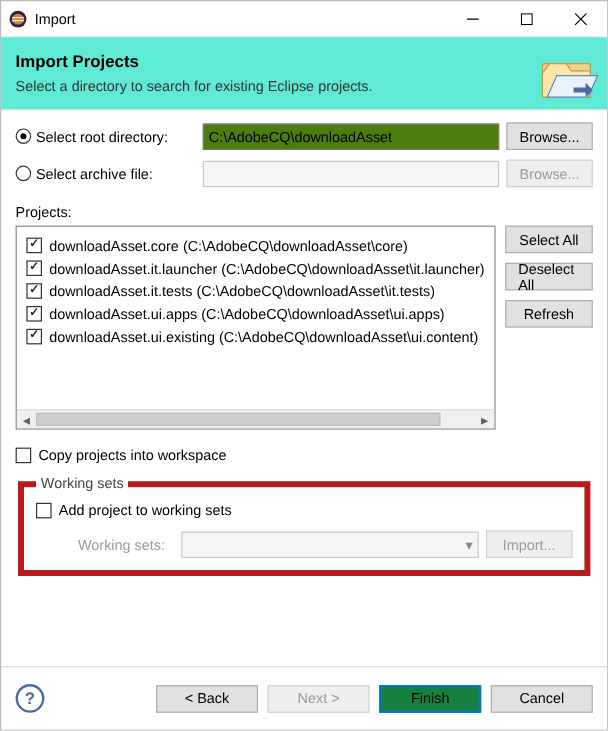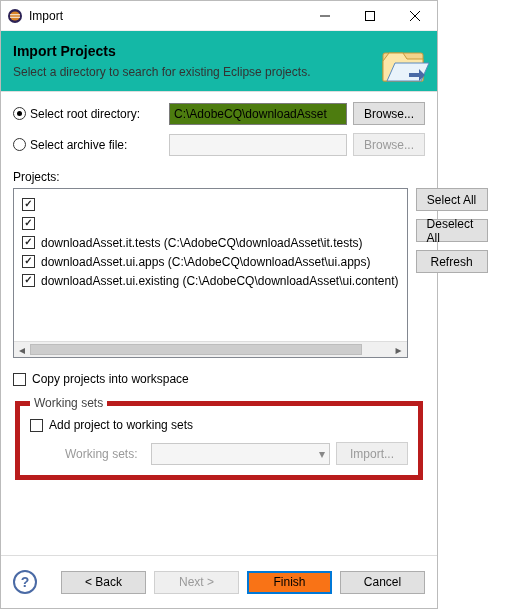--- a/index.html
+++ b/index.html
@@ -1,37 +1,37 @@
 <!DOCTYPE html>
 <html><head>
 <meta charset="utf-8">
 <style>
   * { box-sizing: border-box; font-family: "Segoe UI", Tahoma, sans-serif; font-size: 12px; }
   html,body { margin:0; padding:0; background:#fff; color:#000; }
-  .window { width:438px; height:609px; border:1px solid #bbb; display:flex; flex-direction:column; position:relative; background:#fff;}
+  .window { width:507px; height:609px; border:1px solid #bbb; display:flex; flex-direction:column; position:relative; background:#fff;}
   
   .titlebar { height:30px; display:flex; align-items:center; padding:0 0 0 6px; border-bottom:1px solid #eee; }
   .titlebar .app-icon { width:16px; height:16px; margin-right:6px; display:inline-flex; }
   .titlebar .title { flex:1; }
   .winbtn { width:45px; height:29px; display:flex; align-items:center; justify-content:center; }
   
-  .banner { padding:8px 12px 12px 12px; background:#14b8a6; display:flex; position:relative; }
+  .banner { padding:8px 12px 12px 12px; background:#5eead4; display:flex; position:relative; }
   .banner-text h1 { font-size:14px; font-weight:600; margin:4px 0 6px 0; }
   .banner-text p { margin:0; color:#333; }
   .banner-icon { position:absolute; right:6px; top:6px; }
   .sep { height:1px; background:#ddd; margin:0; }
   
   .content { padding:10px 12px 8px 12px; flex:1; display:flex; flex-direction:column; }
   .row { display:flex; align-items:center; margin-bottom:8px; gap:6px; }
   .row label { display:flex; align-items:center; gap:4px; min-width:150px;}
   .textin { flex:1; height:22px; border:1px solid #7a7a7a; padding:0 4px; background:#4d7c0f; }
   .textin[disabled] { background:#f5f5f5; border-color:#c9c9c9; color:#888;}
   .btn { height:23px; min-width:72px; padding:0 10px; border:1px solid #adadad; background:#e1e1e1; display:flex; align-items:center; justify-content:center; cursor:default;}
   .btn.disabled { color:#9a9a9a; background:#efefef; border-color:#d0d0d0;}
-  .btn.primary { border:1px solid #0078d7; box-shadow:inset 0 0 0 1px #0078d7; background:#f97316;}
+  .btn.primary { border:1px solid #0078d7; box-shadow:inset 0 0 0 1px #0078d7; background:#15803d;}
   .section-label { margin:6px 0 4px 0;}
   .listwrap-row { display:flex; gap:8px; }
   .listcol { flex:1; display:flex; flex-direction:column; }
   .listbox { border:1px solid #828790; height:170px; overflow:hidden; position:relative; background:#fff;}
   .listinner { padding:6px 4px; white-space:nowrap; }
   .proj { display:flex; align-items:center; gap:6px; height:19px; padding:0 4px; }
   .scrollbar-h { position:absolute; left:0; right:0; bottom:0; height:16px; background:#f0f0f0; border-top:1px solid #ddd; display:flex; align-items:center;}
   .sb-btn { width:16px; height:16px; display:flex; align-items:center; justify-content:center; color:#606060;}
   .sb-track { flex:1; height:100%; position:relative;}
   .sb-thumb { position:absolute; left:0; top:2px; bottom:2px; width:92%; background:#cdcdcd; border:1px solid #bdbdbd;}
@@ -125,23 +125,25 @@
     </div>
 
     <div class="section-label">Projects:</div>
 
     <div class="listwrap-row">
       <div class="listcol">
         <div class="listbox">
           <div class="listinner" id="proj-list">
               <div class="proj">
                 <span class="chk checked"></span>
-              </div>
-              <div class="proj">
-                <span class="chk checked"></span>
+                <span>downloadAsset.core (C:\AdobeCQ\downloadAsset\core)</span>
+              </div>
+              <div class="proj">
+                <span class="chk checked"></span>
+                <span>downloadAsset.it.launcher (C:\AdobeCQ\downloadAsset\it.launcher)</span>
               </div>
               <div class="proj">
                 <span class="chk checked"></span>
                 <span>downloadAsset.it.tests (C:\AdobeCQ\downloadAsset\it.tests)</span>
               </div>
               <div class="proj">
                 <span class="chk checked"></span>
                 <span>downloadAsset.ui.apps (C:\AdobeCQ\downloadAsset\ui.apps)</span>
               </div>
               <div class="proj">

